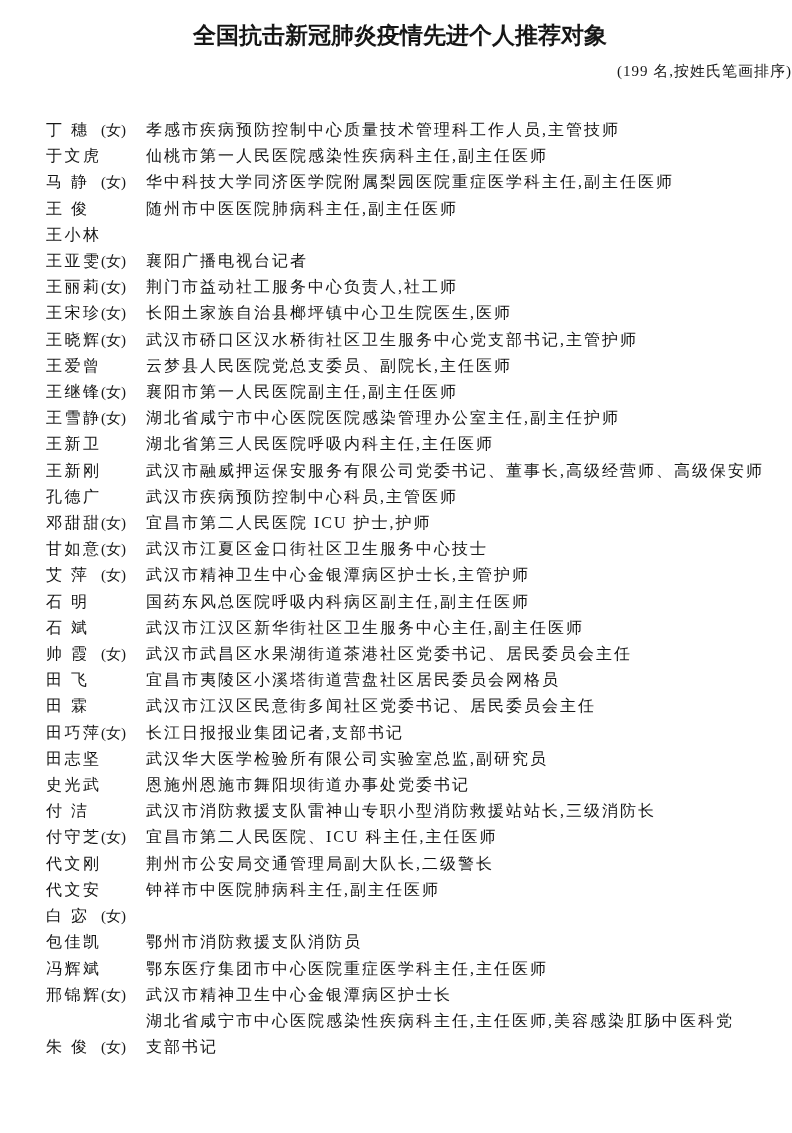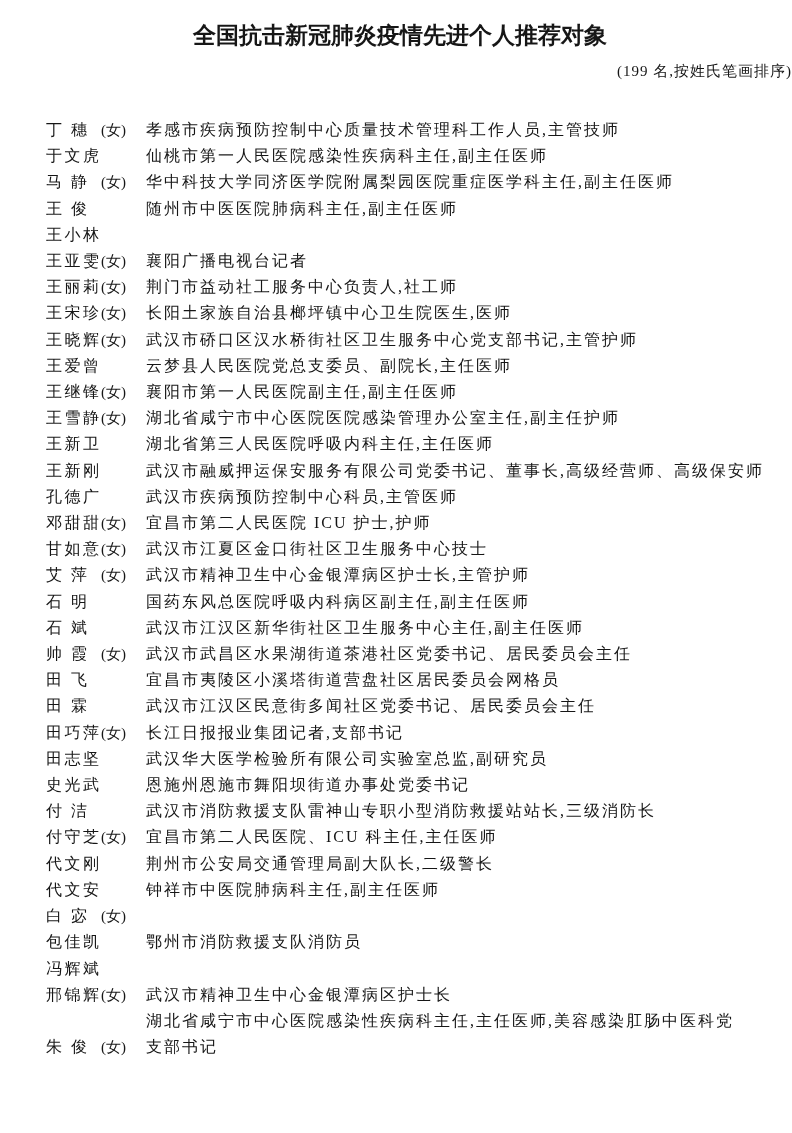--- a/index.html
+++ b/index.html
@@ -360,20 +360,24 @@
     <span class="gender"></span>
     <span class="descwrap">
       <span class="desc">鄂州市消防救援支队消防员</span>
 
     </span>
   </div>
 
   <div class="row">
     <span class="name">冯辉斌</span>
     <span class="gender"></span>
+    <span class="descwrap">
+      <span class="desc">鄂东医疗集团市中心医院重症医学科主任,主任医师</span>
+
+    </span>
   </div>
 
   <div class="row">
     <span class="name">邢锦辉</span>
     <span class="gender">(女)</span>
     <span class="descwrap">
       <span class="desc">武汉市精神卫生中心金银潭病区护士长</span>
 
     </span>
   </div>

